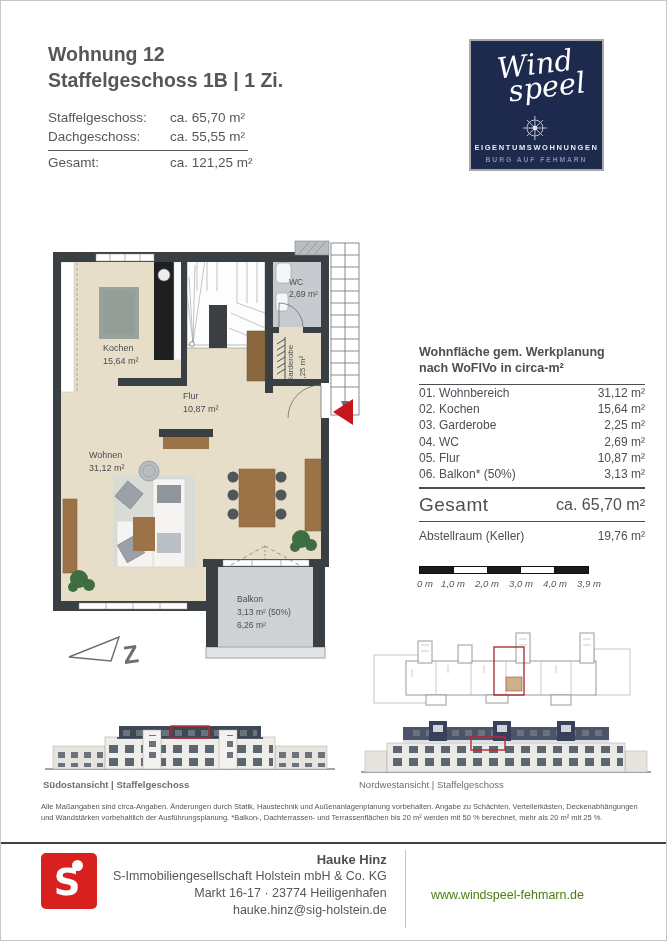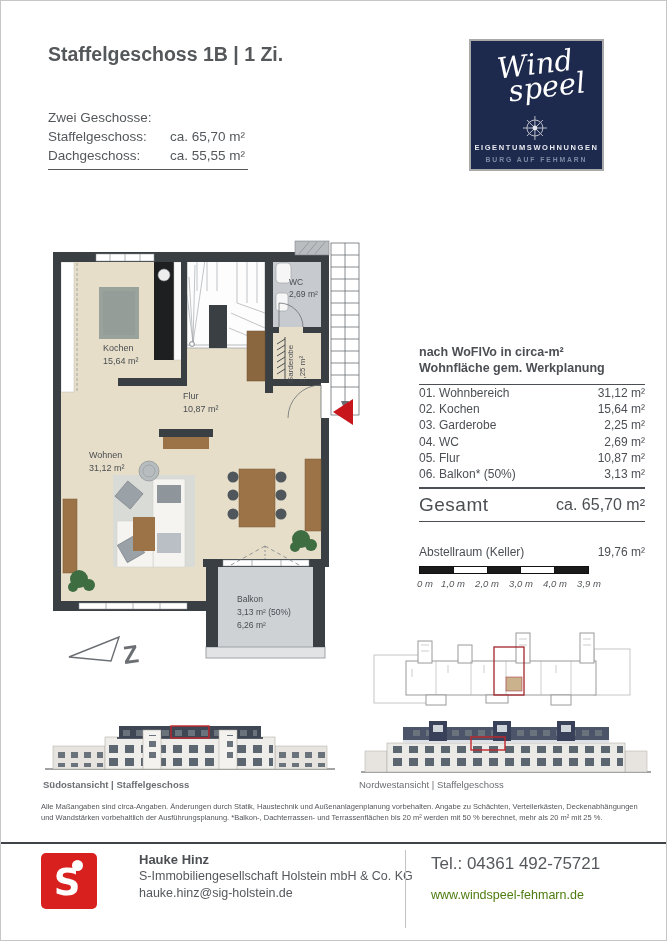--- a/index.html
+++ b/index.html
@@ -36,69 +36,71 @@
   .atable { left:418px; top:343px; width:226px; color:#4b4f54; }
   .atable .ttl { font-size:12.5px; font-weight:bold; line-height:16px; }
   .atable .hr1 { border-top:1.5px solid #4b4f54; margin-top:8px; }
   .atable .rows { }
   .atable .r { display:flex; justify-content:space-between; font-size:12px; line-height:16.2px; }
   .atable .hr2 { border-top:2px solid #4b4f54; margin-top:5px; }
   .atable .tot { display:flex; justify-content:space-between; align-items:center; margin-top:5px; }
   .atable .tot .tl { font-size:19px; letter-spacing:.5px; }
   .atable .tot .tv { font-size:16px; }
   .atable .hr3 { border-top:1.5px solid #4b4f54; margin-top:5px; }
-  .atable .extra { display:flex; justify-content:space-between; font-size:12px; margin-top:23px; }
+  .atable .extra { display:flex; justify-content:space-between; font-size:12px; margin-top:7px; }
 
   
   .scale { left:418px; top:565px; width:180px; height:26px; }
   .scale .bar { display:flex; width:170px; height:8px; border:1px solid #111; }
   .scale .seg { flex:1; border-right:1px solid #111; }
   .scale .seg:last-child { border-right:none; }
   .scale .b { background:#1a1a1a; } .scale .w { background:#ffffff; }
   .scale .lbl { position:absolute; top:12px; transform:translateX(-50%);
                 font-size:9.5px; color:#54585c; white-space:nowrap;font-style:italic; }
 
   .caption { font-size:9.5px; color:#6b6f73; }
   .disclaimer { left:40px; top:801px; width:600px; font-size:7.5px; line-height:10.5px; color:#53565a; }
 
   
   .footrule { left:0; top:841px; width:667px; border-top:2px solid #3f4347; }
   .sk-logo { left:40px; top:852px; width:56px; height:56px; background:#d8201f; border-radius:5px; }
   .sk-logo .dot { position:absolute; left:31px; top:7px; width:11px; height:11px; border-radius:50%; background:#fff; }
   .sk-logo .s { position:absolute; left:0; right:4px; top:8px; text-align:center;
                 font-family:"DejaVu Sans", sans-serif; font-weight:bold; font-size:37px; color:#fff; }
-  .contact { left:138px; top:850px; color:#55585c; }
+  .contact { left:112px; top:850px; color:#55585c;text-align:right; }
   .contact .name { font-size:13px; font-weight:bold; color:#4b4f54; line-height:17px; }
   .contact .line { font-size:12.5px; line-height:17px; }
   .vdiv { left:404px; top:849px; height:78px; border-left:1px solid #c3c3c3; }
   .phone { left:430px; top:853px; font-size:17px; color:#55585c; }
   .website { left:430px; top:887px; font-size:12.5px; color:#4d7c0f; }
 </style>
 </head>
 <body>
 
 <div id="page">
 
   <div class="abs title">
+    <div>Wohnung 12</div>
     <div>Staffelgeschoss 1B | 1 Zi.</div>
   </div>
 
   <div class="abs specs">
-    <div class="row">
-        <span>Zwei Geschosse:</span>
-      </div>
     <div class="row">
       <span class="lab">Staffelgeschoss:</span>
       <span>ca. 65,70 m²</span>
     </div>
     <div class="row">
       <span class="lab">Dachgeschoss:</span>
       <span>ca. 55,55 m²</span>
     </div>
     <div class="divider"></div>
+    <div class="row">
+      <span class="lab">Gesamt:</span>
+      <span>ca. 121,25 m²</span>
+    </div>
   </div>
 
   <div class="abs logo">
     <div class="script">
       <span>Wind</span><span class="l2">speel</span>
     </div>
     <svg class="compass" width="26" height="26" viewBox="0 0 26 26">
       <circle cx="13" cy="13" r="8" fill="none" stroke="#b9bdc9" stroke-width="1"></circle>
       <g stroke="#b9bdc9" stroke-width="1">
         <line x1="13" y1="1" x2="13" y2="25"></line>
@@ -291,22 +293,22 @@
     </g>
 
     <g>
       <polygon points="28,424 78,404 70,428" fill="none" stroke="#6b6f73" stroke-width="1.4"></polygon>
       <text x="82" y="430" font-size="25" font-weight="bold" fill="#6b6f73" transform="rotate(-8 90 420)">Z</text>
     </g>
   </svg>
 
   <div class="abs atable">
     <div class="ttl">
+      <div>Wohnfläche gem. Werkplanung</div>
       <div>nach WoFlVo in circa-m²</div>
-      <div>Wohnfläche gem. Werkplanung</div>
     </div>
     <div class="hr1"></div>
     <div class="rows">
       <div class="r">
           <span>01. Wohnbereich</span>
           <span>31,12 m²</span>
         </div>
       <div class="r">
           <span>02. Kochen</span>
           <span>15,64 m²</span>
@@ -445,20 +447,20 @@
   <div class="abs footrule"></div>
 
   <div class="abs sk-logo">
     <span class="dot"></span>
     <span class="s">S</span>
   </div>
 
   <div class="abs contact">
     <div class="name">Hauke Hinz</div>
     <div class="line">S-Immobiliengesellschaft Holstein mbH &amp; Co. KG</div>
+    <div class="line">Markt 16-17 · 23774 Heiligenhafen</div>
     <div class="line">hauke.hinz@sig-holstein.de</div>
   </div>
 
   <div class="abs vdiv"></div>
-  <div class="abs phone">Tel.: 04361 492-75721</div>
   <div class="abs website">www.windspeel-fehmarn.de</div>
 
 </div>
 
 </body></html>

